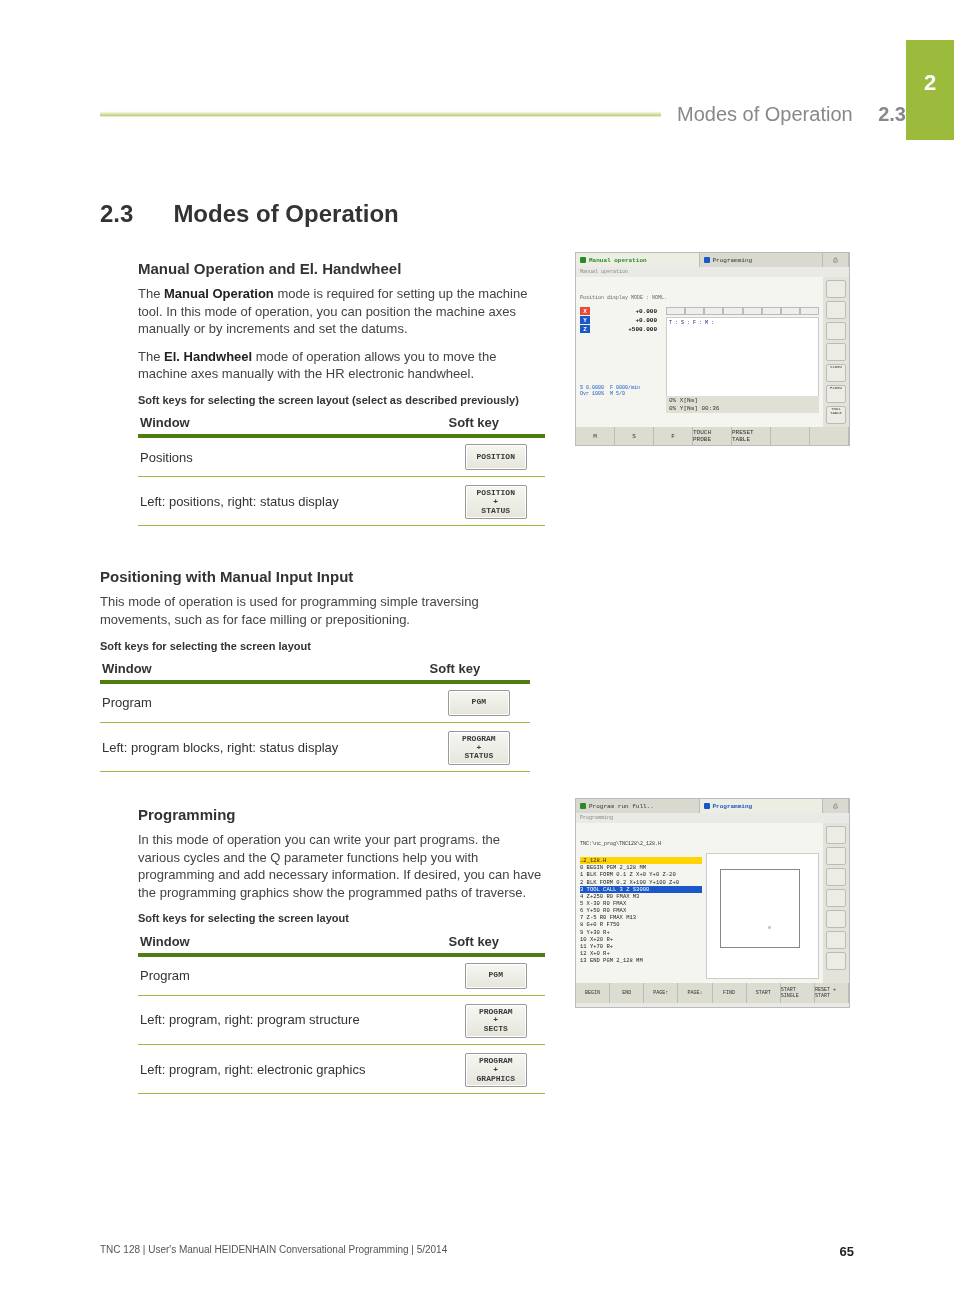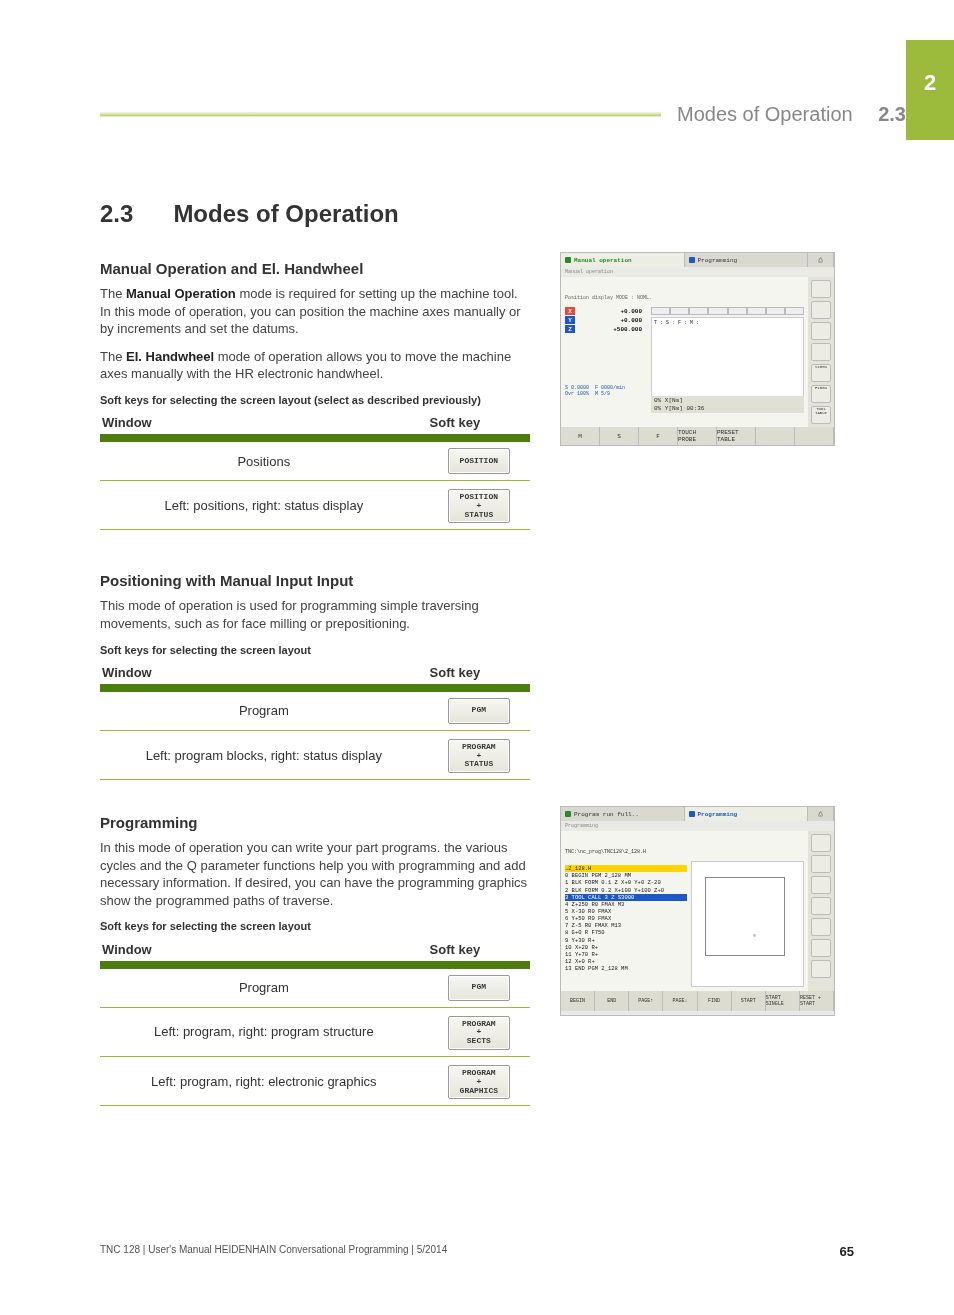--- a/index.html
+++ b/index.html
@@ -42,37 +42,37 @@
     color:#888;
     font-size:20px;
   }
   .header-wrap .title-text .num { font-weight: bold; margin-left: 20px; }
   .content {
     position: absolute;
     left: 100px;
     top: 200px;
     width: 750px;
   }
-  .two-col { display: flex; gap: 30px; }
+  .two-col { display: flex; gap: 30px; margin-left: 38px; }
   .col-left { width: 430px; }
   .col-right { width: 290px; }
   h2.sec { font-size: 24px; font-weight: bold; margin-bottom: 24px; }
   h2.sec .num { margin-right: 40px; }
   h3.sub { font-size: 15px; font-weight: bold; margin: 8px 0 8px 0; }
   p.body { font-size: 13px; line-height: 1.35; margin-bottom: 10px; color: #444;}
   p.body strong { color: #222; }
   p.caption { font-size: 11px; font-weight: bold; line-height: 1.3; margin: 8px 0 4px 0;}
   table.sk {
     width: 100%;
     border-collapse: collapse;
     font-size: 13px;
     margin-bottom: 16px;
   }
-  table.sk th { text-align: left; font-weight: bold; border-bottom: 8px solid #4d7c0f; padding: 4px 2px;}
-  table.sk td { border-bottom: 1px solid #9cba3c; padding: 4px 2px; vertical-align: middle; text-align: center;}
+  table.sk th { text-align: left; font-weight: bold; border-bottom: 4px solid #4d7c0f; padding: 4px 2px;}
+  table.sk td { border-bottom: 1px solid #9cba3c; padding: 4px 2px; vertical-align: middle;}
   table.sk td.window-col { width: 320px; }
   table.sk td.key-col { width: 100px; text-align: center; padding: 6px 2px;}
   .softkey {
     display: inline-flex;
     flex-direction: column;
     align-items: center;
     justify-content: center;
     min-width: 62px;
     min-height: 26px;
     background: linear-gradient(to bottom, #f7f7f3, #e5e5db);

